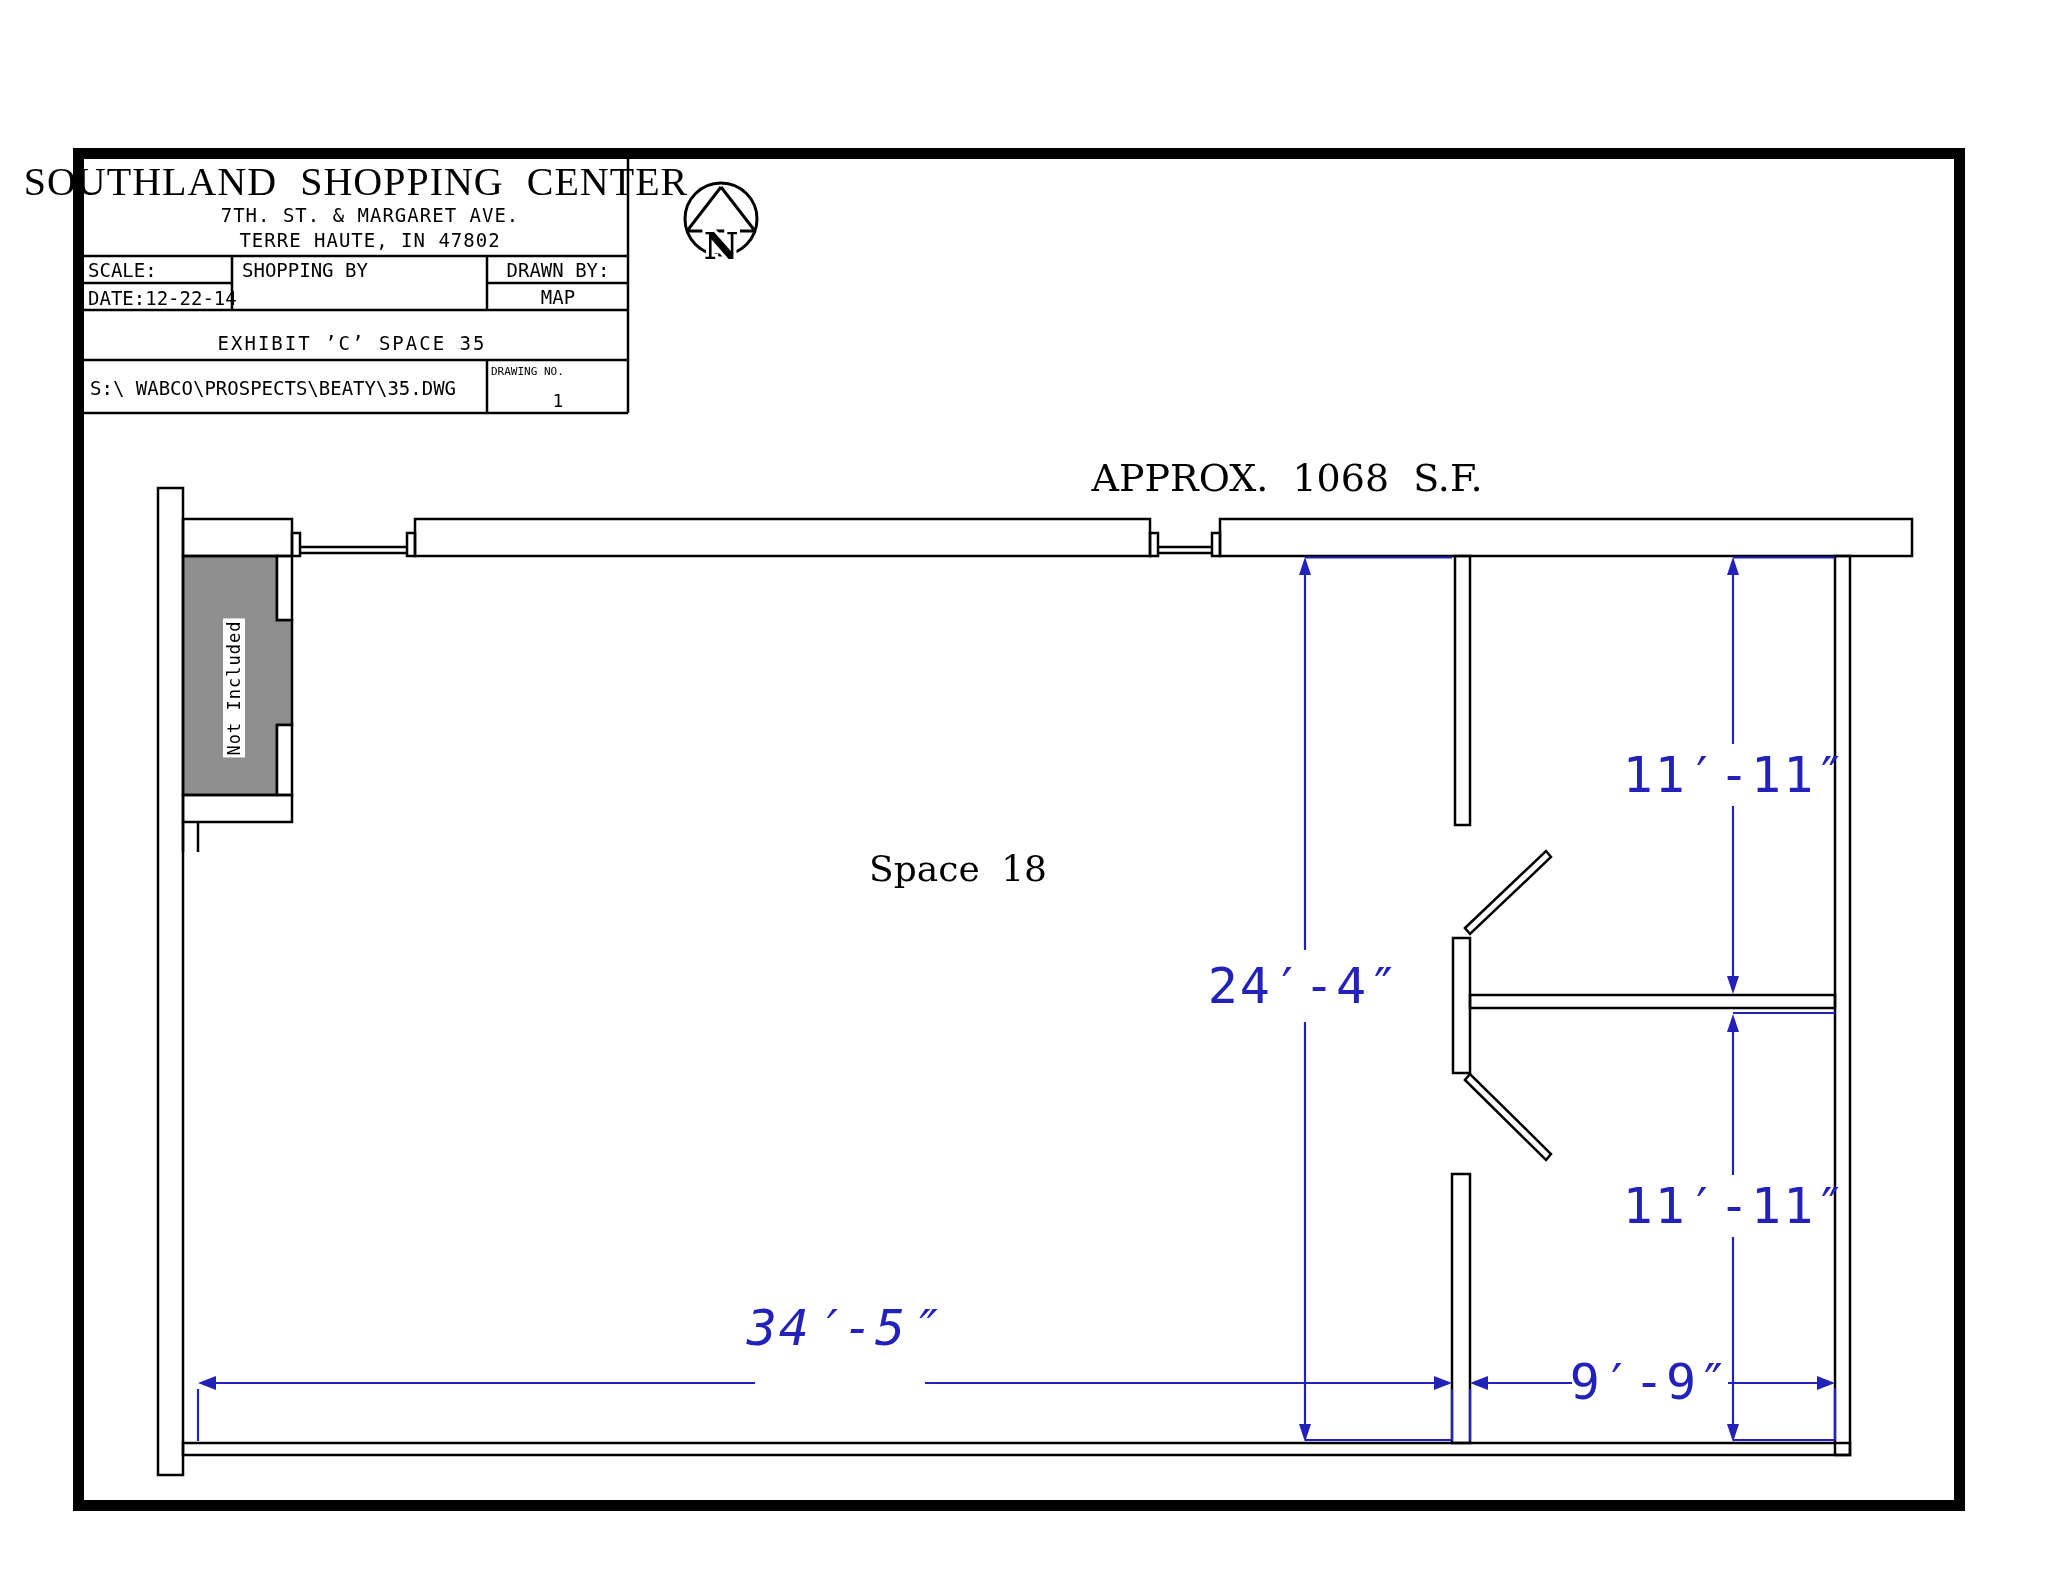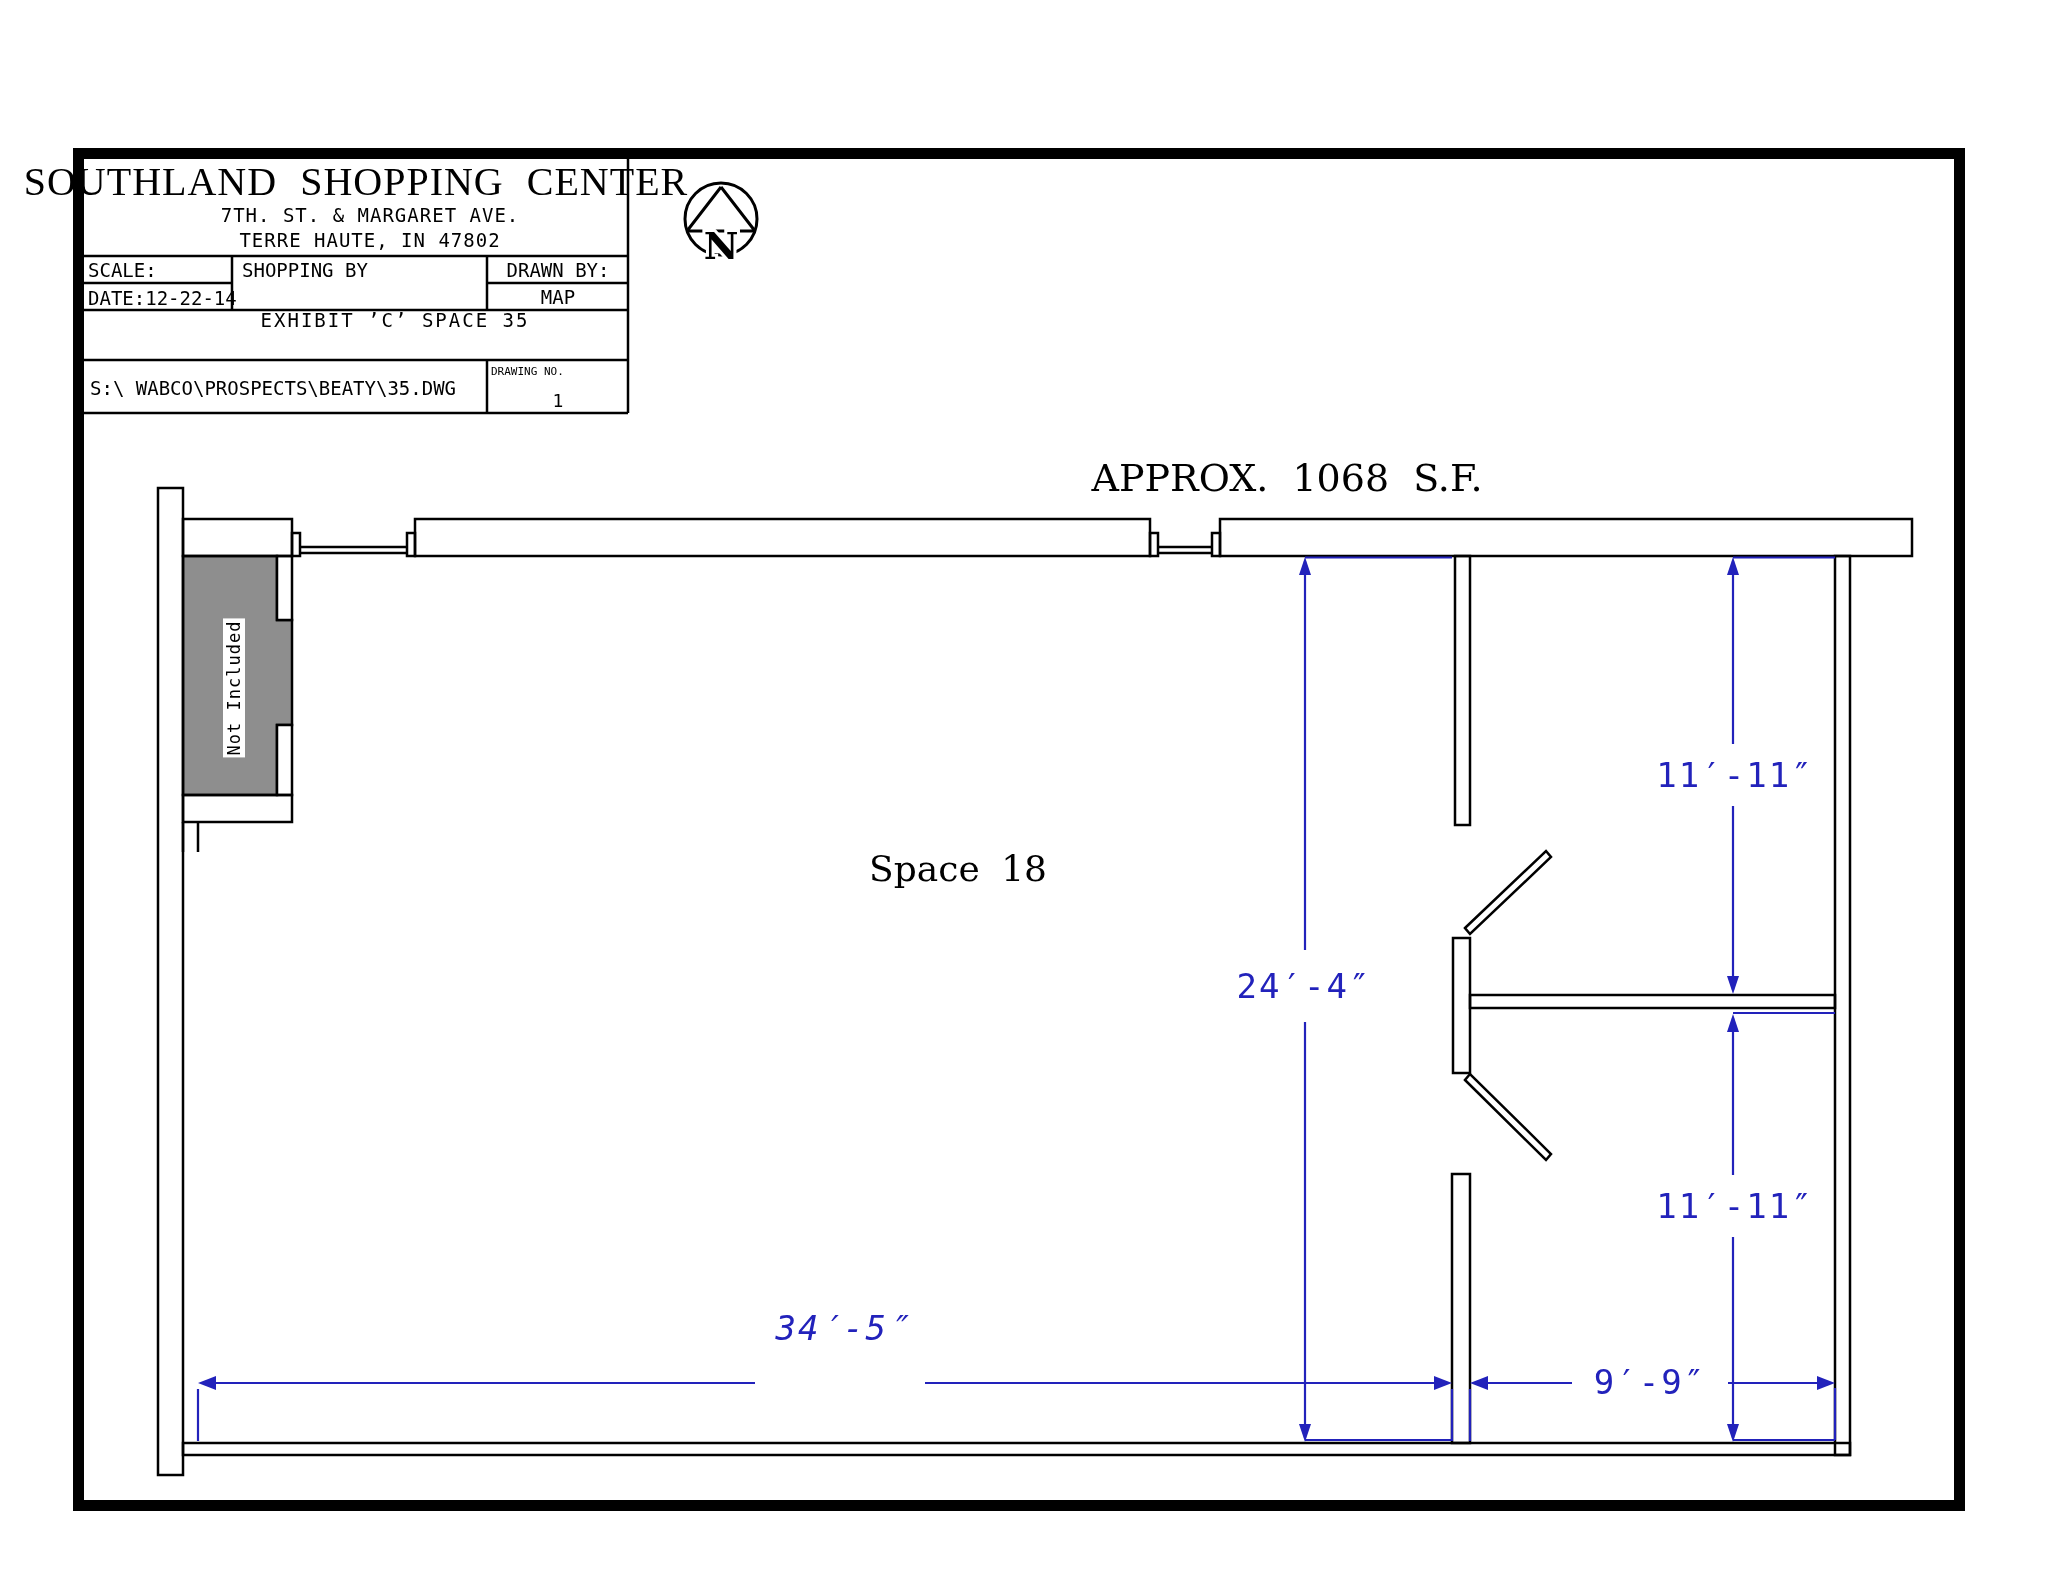--- a/index.html
+++ b/index.html
@@ -3,21 +3,21 @@
 <meta charset="utf-8">
 <style>
   html,body{margin:0;padding:0;background:#fff;}
   body{width:2048px;height:1583px;position:relative;overflow:hidden;
        font-family:"DejaVu Sans Mono",monospace;color:#000;}
   .abs{position:absolute;white-space:nowrap;}
   .ctr{transform:translate(-50%,-50%);}
   .mono{font-family:"DejaVu Sans Mono",monospace;}
   .serif{font-family:"DejaVu Serif",serif;}
   .tserif{font-family:"Liberation Serif",serif;}
-  .dimtxt{color:#2222bb;font-family:"DejaVu Sans Mono",monospace;font-size:34px;letter-spacing:2px;text-align:right;}
+  .dimtxt{color:#2222bb;font-family:"DejaVu Sans Mono",monospace;font-size:50px;letter-spacing:2px;text-align:right;}
   svg{position:absolute;left:0;top:0;}
   #sheet-title{font-size:40px;word-spacing:12px;letter-spacing:1px;}
   .addr{font-size:19px;letter-spacing:1px;}
   .tb-small{font-size:19px;}
   #exhibit-label{font-size:19px;letter-spacing:2px;}
   #file-path{font-size:19px;}
   #drawing-no-label{font-size:11px;}
   #area-label{font-size:38px;word-spacing:12px;}
   #space-label{font-size:36px;word-spacing:10px;}
   #not-included-label{font-size:17px;letter-spacing:1px;background:#fff;padding:1px 2px;
@@ -105,21 +105,21 @@
 </svg>
 
 <div class="abs ctr tserif" id="sheet-title" style="left:356px;top:181px;">SOUTHLAND SHOPPING CENTER</div>
 <div class="abs ctr mono addr" style="left:370px;top:215px;">7TH. ST. &amp; MARGARET AVE.</div>
 <div class="abs ctr mono addr" style="left:370px;top:240px;">TERRE HAUTE, IN 47802</div>
 <div class="abs mono tb-small" style="left:88px;top:259px;">SCALE:</div>
 <div class="abs mono tb-small" style="left:88px;top:287px;"><span>DATE:</span><span>12-22-14</span></div>
 <div class="abs mono tb-small" style="left:242px;top:259px;">SHOPPING BY</div>
 <div class="abs ctr mono tb-small" style="left:558px;top:270px;text-align:center;">DRAWN BY:</div>
 <div class="abs ctr mono tb-small" style="left:558px;top:297px;">MAP</div>
-<div class="abs ctr mono" id="exhibit-label" style="left:352px;top:320px;margin-left:43px;">EXHIBIT ’C’ SPACE 35</div>
+<div class="abs ctr mono" id="exhibit-label" style="left:352px;top:343px;">EXHIBIT ’C’ SPACE 35</div>
 <div class="abs mono" id="file-path" style="left:90px;top:377px;">S:\ WABCO\PROSPECTS\BEATY\35.DWG</div>
 <div class="abs mono" id="drawing-no-label" style="left:491px;top:365px;">DRAWING NO.</div>
 <div class="abs ctr mono" style="left:558px;top:400px;font-size:18px;">1</div>
 
 <div class="abs ctr serif" id="area-label" style="left:1287px;top:478px;">APPROX. 1068 S.F.</div>
 <div class="abs ctr serif" id="space-label" style="left:958px;top:868px;">Space 18</div>
 <div class="abs mono" id="not-included-label" style="left:234px;top:688px;">Not Included</div>
 
 <div class="abs ctr dimtxt" style="left:1304px;top:986px;">24′-4″</div>
 <div class="abs ctr dimtxt" style="left:1735px;top:775px;">11′-11″</div>

